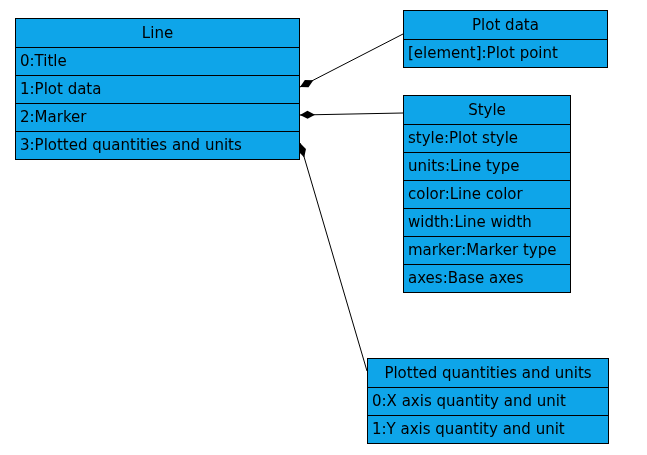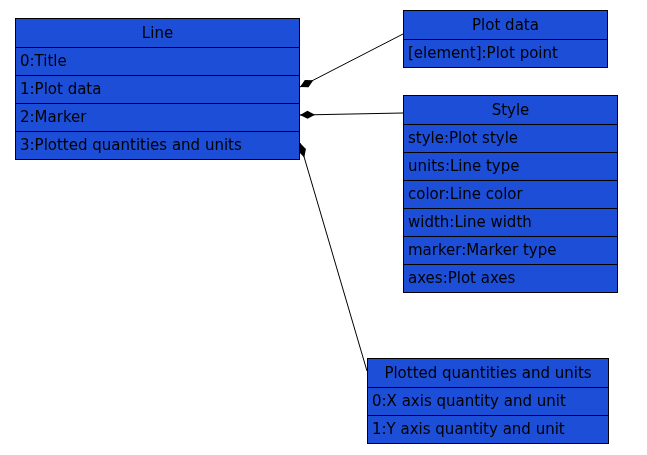--- a/index.html
+++ b/index.html
@@ -11,21 +11,21 @@
     height: 455px;
     position: relative;
     background: #ffffff;
     font-family: "DejaVu Sans", "Liberation Sans", sans-serif;
     font-size: 15px;
     color: #000000;
     overflow: hidden;
   }
   .node {
     position: absolute;
-    background: #1d4ed8;
+    background: #0ea5e9;
     border: 1px solid #000000;
     box-sizing: border-box;
   }
   .node-header {
     height: 28px;
     line-height: 28px;
     text-align: center;
     box-sizing: border-box;
     white-space: nowrap;
     overflow: hidden;
@@ -69,27 +69,27 @@
   <div class="node-row">1:Plot data</div>
   <div class="node-row">2:Marker</div>
   <div class="node-row">3:Plotted quantities and units</div>
 </div>
 
 <div class="node" style="left:403px; top:10px; width:205px;">
   <div class="node-header">Plot data</div>
   <div class="node-row">[element]:Plot point</div>
 </div>
 
-<div class="node" style="left:403px; top:95px; width:215px;">
+<div class="node" style="left:403px; top:95px; width:168px;">
   <div class="node-header">Style</div>
   <div class="node-row">style:Plot style</div>
   <div class="node-row">units:Line type</div>
   <div class="node-row">color:Line color</div>
   <div class="node-row">width:Line width</div>
   <div class="node-row">marker:Marker type</div>
-  <div class="node-row">axes:Plot axes</div>
+  <div class="node-row">axes:Base axes</div>
 </div>
 
 <div class="node" style="left:367px; top:358px; width:242px;">
   <div class="node-header">Plotted quantities and units</div>
   <div class="node-row">0:X axis quantity and unit</div>
   <div class="node-row">1:Y axis quantity and unit</div>
 </div>
 
 </body></html>

